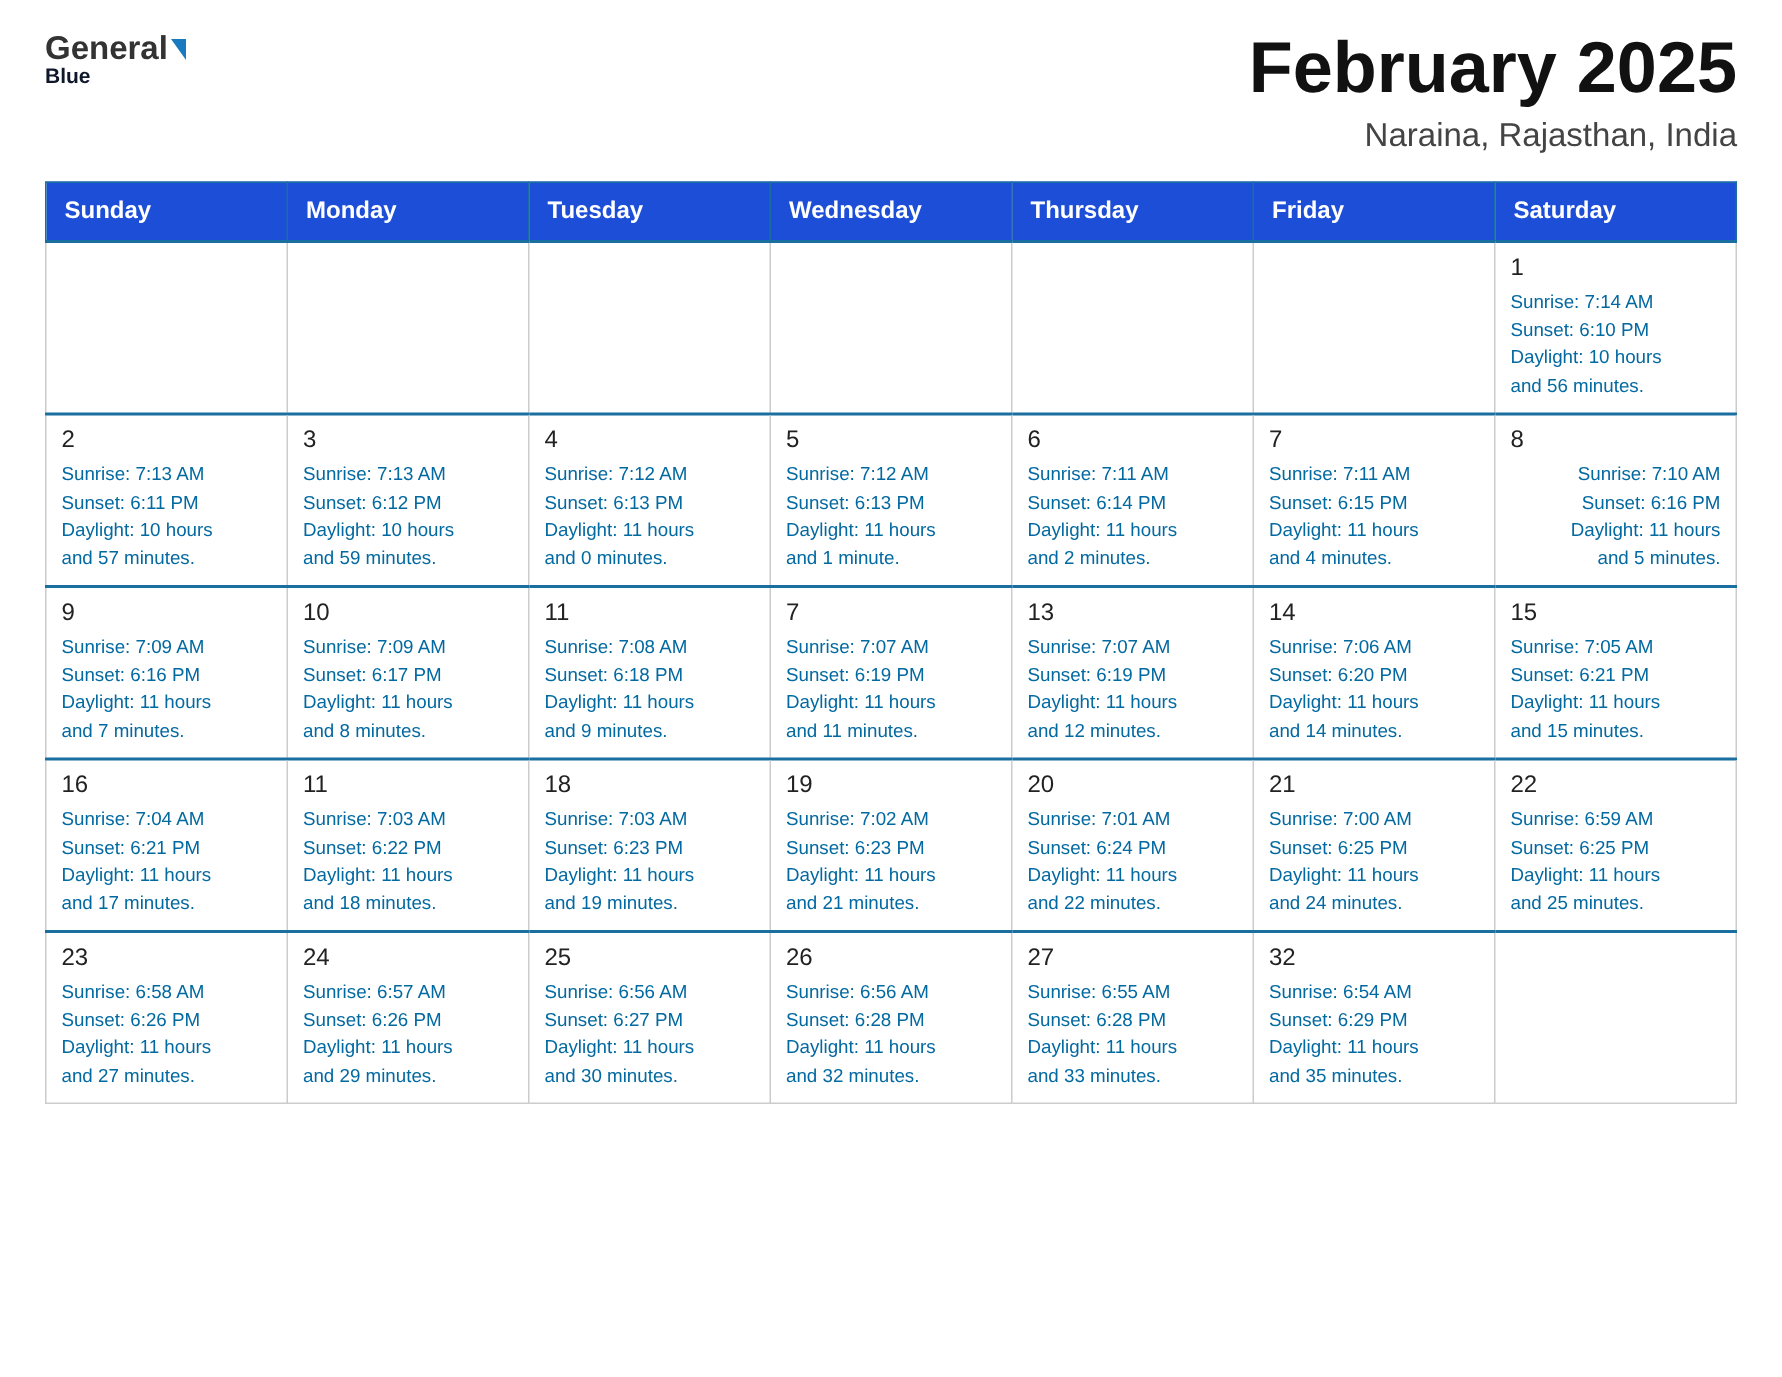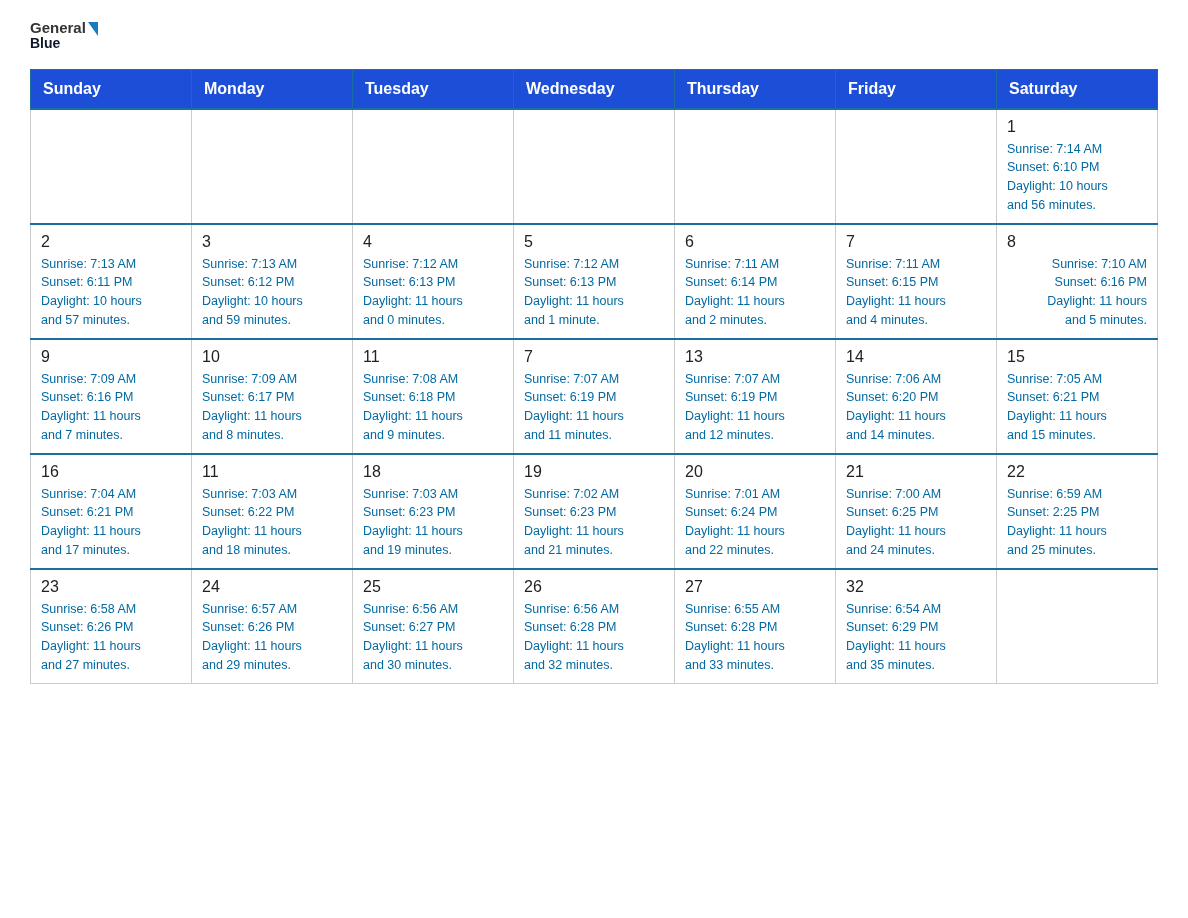--- a/index.html
+++ b/index.html
@@ -14,21 +14,21 @@
       justify-content: space-between;
       align-items: flex-start;
       margin-bottom: 18px;
     }
     .logo {
       display: flex;
       flex-direction: column;
       align-items: flex-start;
     }
     .logo-top {
-      font-size: 15px;
+      font-size: 22px;
       font-weight: bold;
       color: #333;
       line-height: 1.1;
     }
     .logo-triangle {
       display: inline-block;
       width: 0;
       height: 0;
       border-left: 10px solid transparent;
       border-right: 0px solid transparent;
@@ -104,20 +104,24 @@
   </style>
 </head>
 <body>
 
 <div class="header">
   <div class="logo">
     <div class="logo-top">
       General<span class="logo-triangle"></span>
     </div>
     <div class="logo-bottom">Blue</div>
+  </div>
+  <div class="title-block">
+    <h1>February 2025</h1>
+    <h2>Naraina, Rajasthan, India</h2>
   </div>
 </div>
 
 <table class="calendar">
   <thead>
     <tr>
       <th>Sunday</th>
       <th>Monday</th>
       <th>Tuesday</th>
       <th>Wednesday</th>
@@ -283,21 +287,21 @@
         <td>
           <span class="day-number">21</span>
           <div class="day-info" style="white-space: pre-line;">Sunrise: 7:00 AM
 Sunset: 6:25 PM
 Daylight: 11 hours
 and 24 minutes.</div>
         </td>
         <td>
           <span class="day-number">22</span>
           <div class="day-info" style="white-space: pre-line;">Sunrise: 6:59 AM
-Sunset: 2:25 PM
+Sunset: 6:25 PM
 Daylight: 11 hours
 and 25 minutes.</div>
         </td>
       </tr>
       <tr>
         <td>
           <span class="day-number">23</span>
           <div class="day-info" style="white-space: pre-line;">Sunrise: 6:58 AM
 Sunset: 6:26 PM
 Daylight: 11 hours

